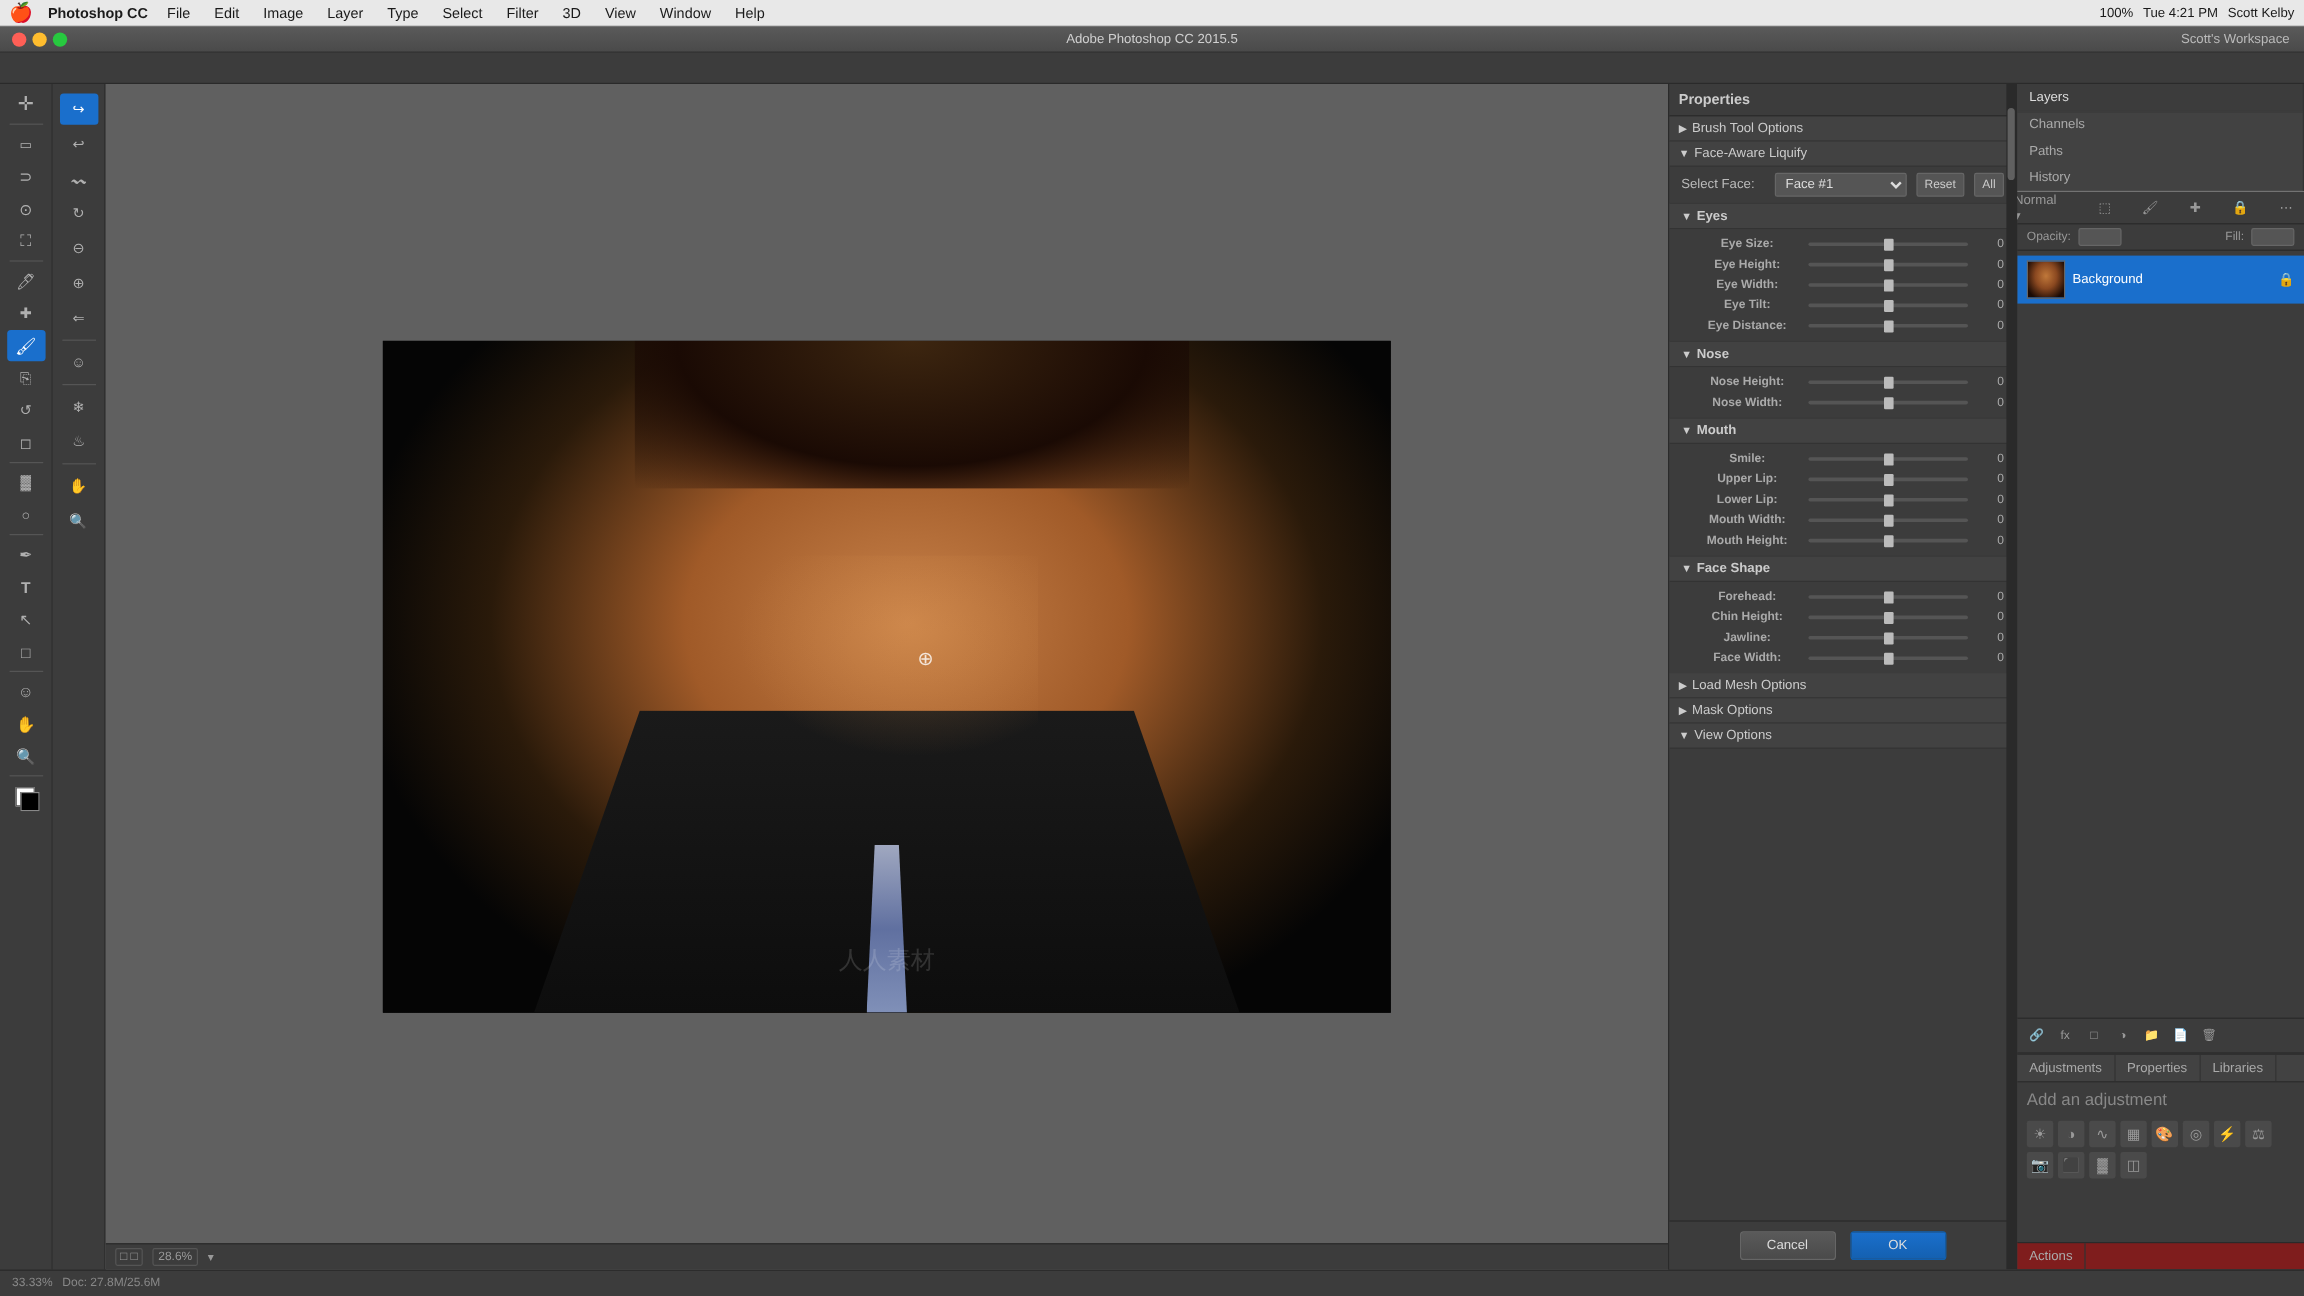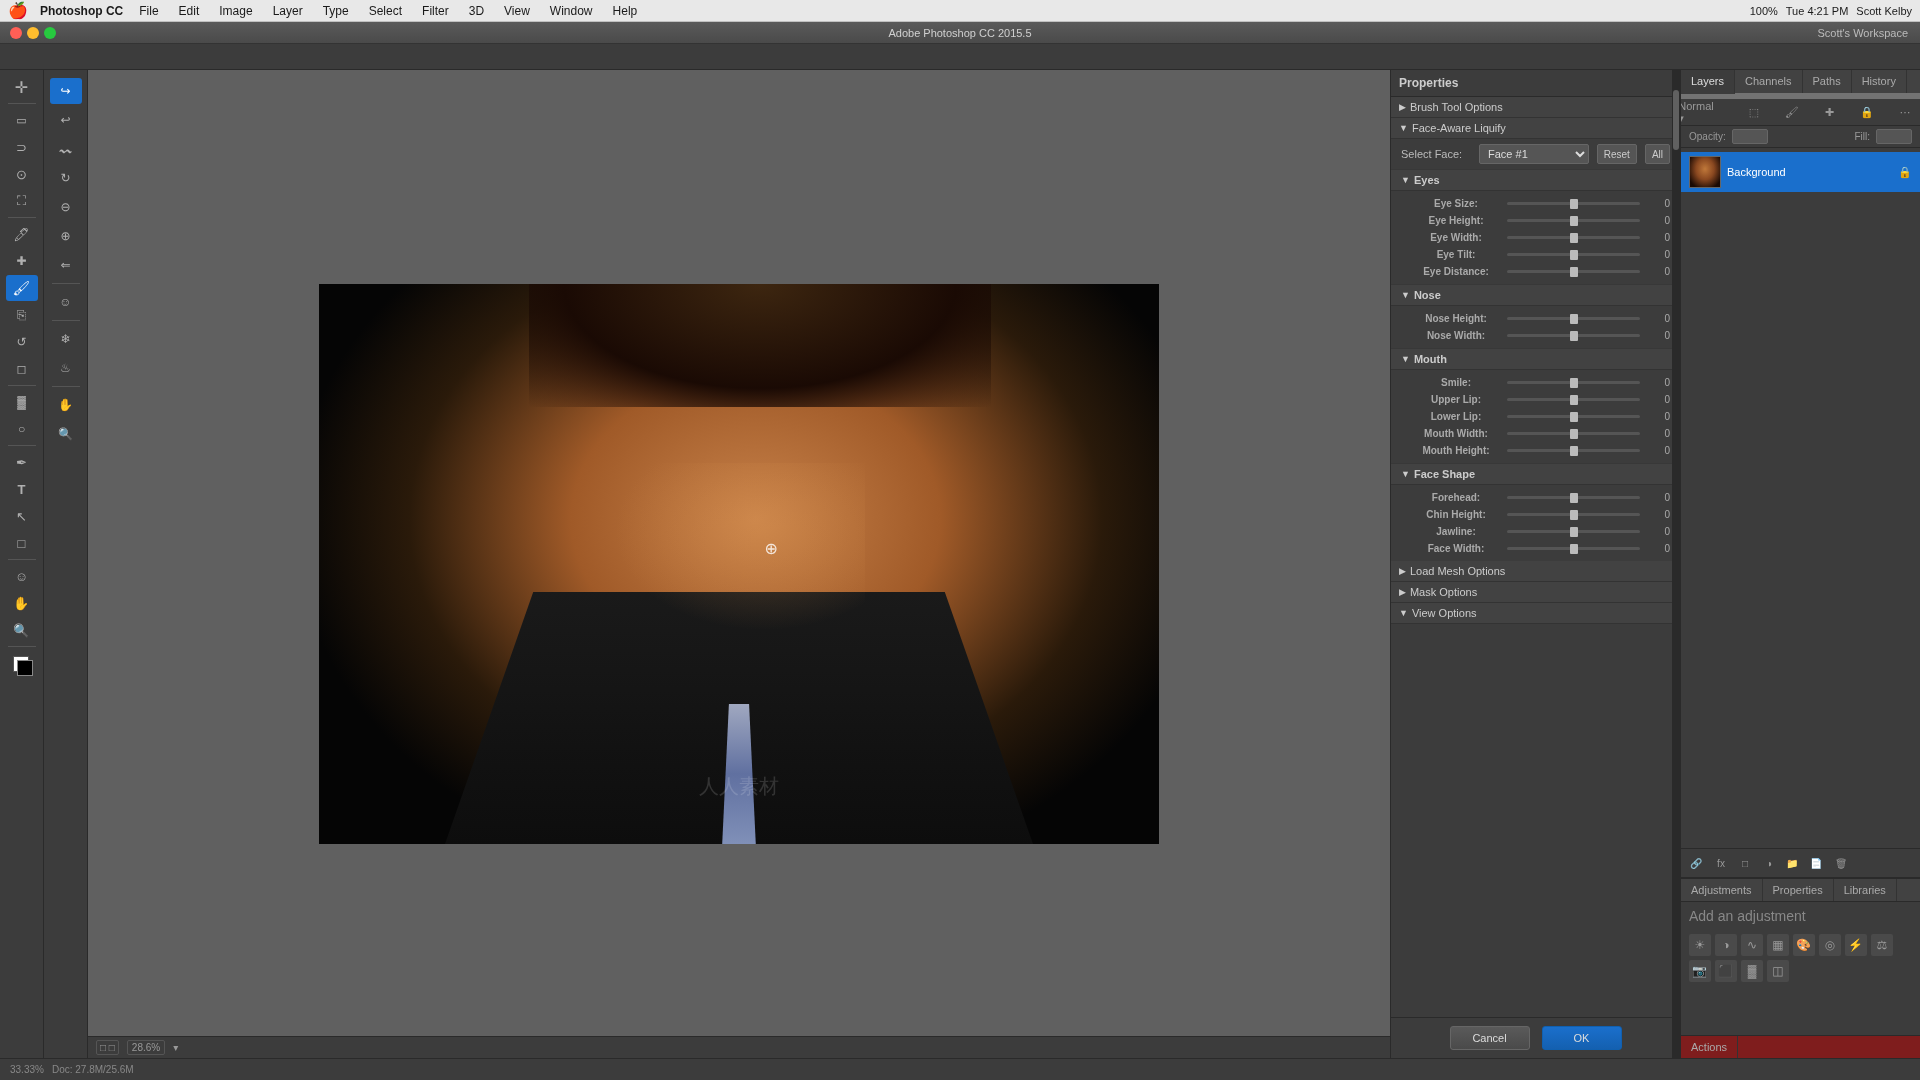--- a/index.html
+++ b/index.html
@@ -345,21 +345,22 @@
       background: #3c3c3c;
       border-left: 1px solid #2a2a2a;
       display: flex;
       flex-direction: column;
       overflow: hidden;
     }
 
     #layers-tabs {
       display: flex;
       background: #424242;
-      border-bottom: 6px solid #737373;
+      border-bottom: 1px solid #737373;
+      flex-direction: column;
     }
     .layer-tab {
       padding: 5px 10px;
       font-size: 11px;
       color: #aaa;
       cursor: pointer;
       border-right: 1px solid #333;
     }
     .layer-tab.active {
       color: #ddd;
@@ -497,21 +498,21 @@
       width: 6px;
       height: 60px;
       background: #606060;
       border-radius: 3px;
       margin: 0 1px;
       margin-top: 20px;
     }
 
     .watermark {
       position: absolute;
-      bottom: 44px;
+      bottom: 30px;
       left: 50%;
       transform: translateX(-50%);
       color: rgba(255,255,255,0.15);
       font-size: 20px;
       white-space: nowrap;
     }
   </style>
 </head>
 <body>
 

